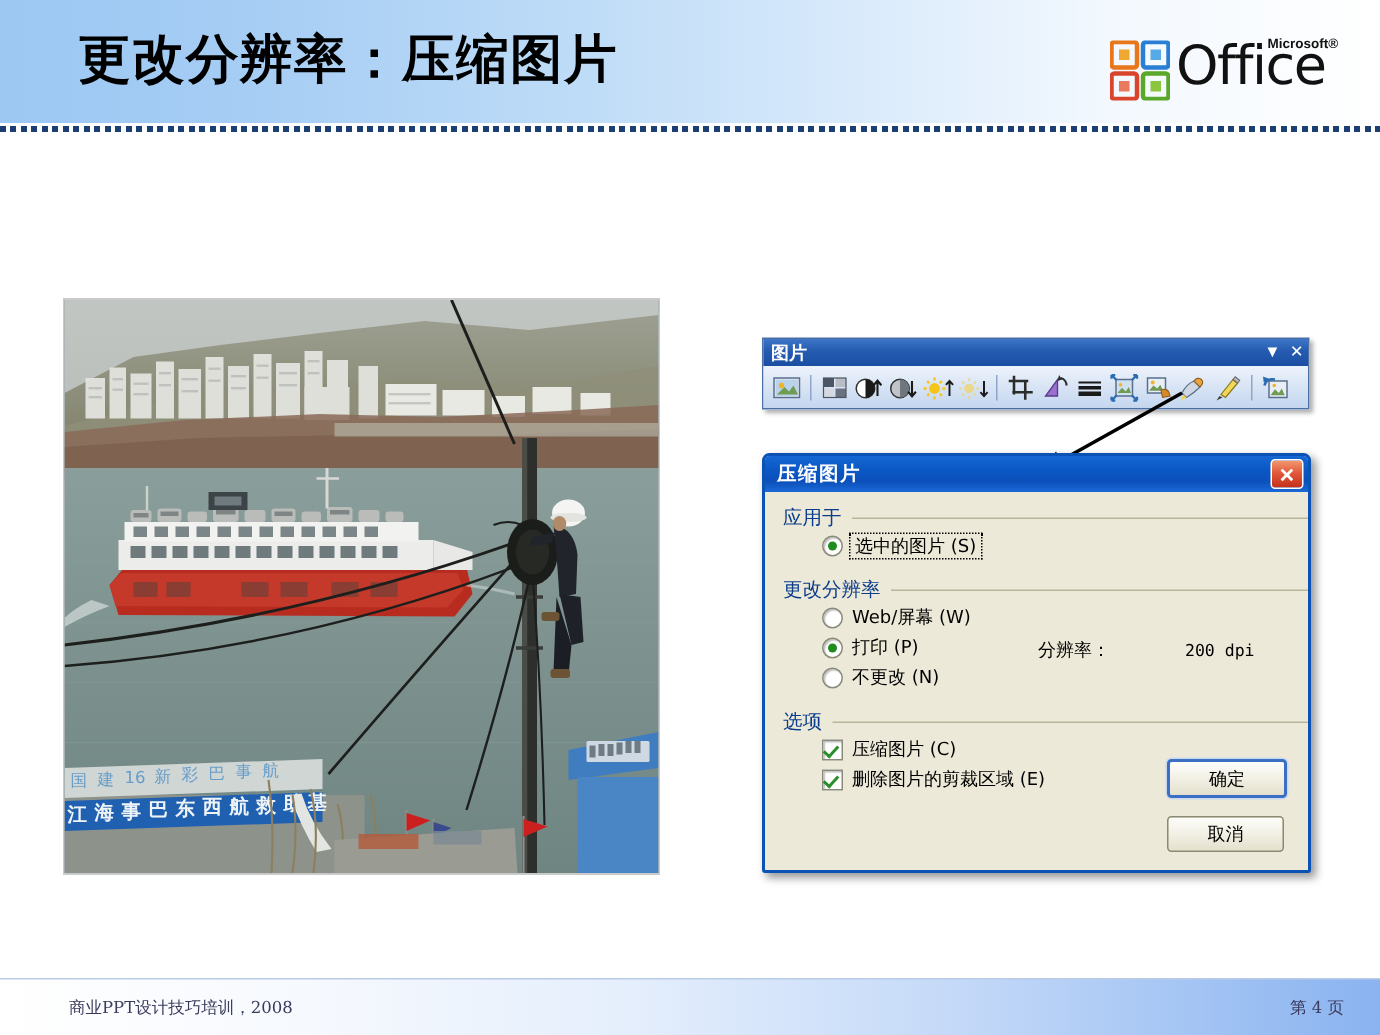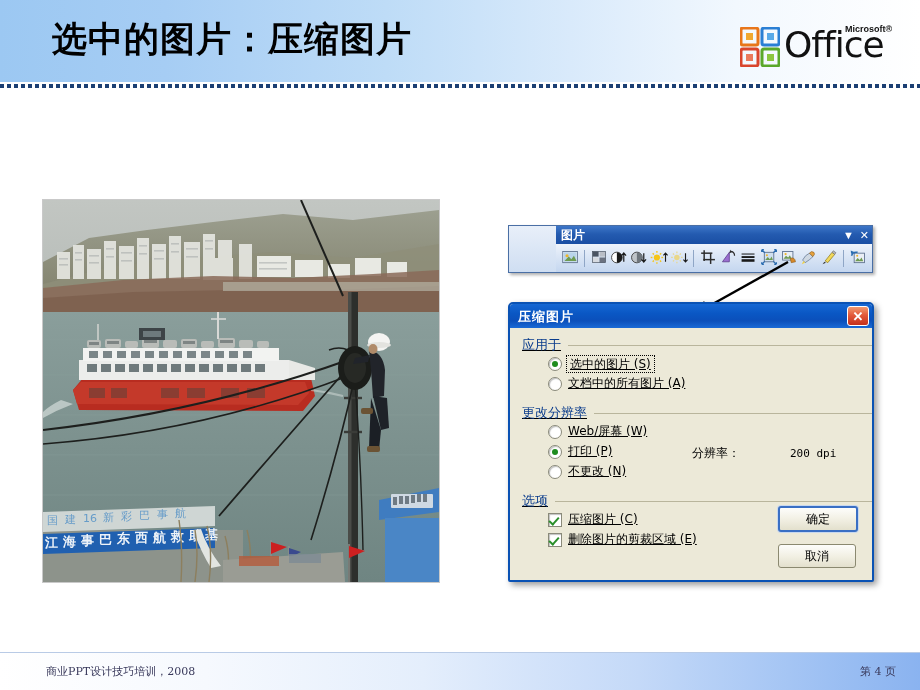--- a/index.html
+++ b/index.html
@@ -102,21 +102,20 @@
   #picture-toolbar {
     position: absolute;
     left: 508px;
     top: 225px;
     width: 365px;
     height: 48px;
     border: 1px solid #4a6fa5;
     background: linear-gradient(to bottom, #e8eff9 0%, #cfdef2 100%);
     box-shadow: 2px 2px 3px rgba(0,0,0,0.32);
     box-sizing: border-box;
-    padding-left: 47px;
   }
   #toolbar-titlebar {
     position: relative;
     height: 18px;
     background: linear-gradient(to bottom, #3d76c8 0%, #245bb0 45%, #1a4ea3 100%);
     display: flex;
     align-items: center;
     padding: 0 3px 0 5px;
     box-sizing: border-box;
   }
@@ -201,21 +200,20 @@
     align-items: center;
     justify-content: center;
     line-height: 1;
     cursor: pointer;
   }
   #dialog-body {
     position: relative;
     padding: 8px 0 0 12px;
     height: calc(100% - 24px);
     box-sizing: border-box;
-    text-decoration: underline;
   }
   .group-head {
     position: relative;
     display: flex;
     align-items: center;
     margin-bottom: 3px;
   }
   .group-label {
     font-size: 13px;
     color: #0a3c8c;
@@ -368,21 +366,21 @@
     font-family: "DejaVu Serif", "Liberation Serif", serif;
     white-space: nowrap;
   }
 </style>
 </head>
 <body>
 
 <div id="slide">
 
   <div id="header">
-    <div id="header-title">选中的图片：压缩图片</div>
+    <div id="header-title">更改分辨率：压缩图片</div>
 
     <div id="office-logo">
       <svg class="logo-mark" viewBox="0 0 40 40">
         <rect x="1" y="1" width="17" height="17" rx="2" fill="none" stroke="#e8761a" stroke-width="3"></rect>
         <rect x="6" y="6" width="7" height="7" fill="#f0a830"></rect>
         <rect x="22" y="1" width="17" height="17" rx="2" fill="none" stroke="#2a7fd4" stroke-width="3"></rect>
         <rect x="27" y="6" width="7" height="7" fill="#58a9e8"></rect>
         <rect x="1" y="22" width="17" height="17" rx="2" fill="none" stroke="#d9452c" stroke-width="3"></rect>
         <rect x="6" y="27" width="7" height="7" fill="#ea7a5d"></rect>
         <rect x="22" y="22" width="17" height="17" rx="2" fill="none" stroke="#5aa82a" stroke-width="3"></rect>
@@ -852,24 +850,20 @@
       <div class="group-head">
         <span class="group-label">应用于</span>
         <span class="group-rule"></span>
       </div>
 
       <div class="opt-row">
         <span class="radio checked"></span>
         <span class="opt-label focus-outline">选中的图片 (S)</span>
       </div>
 
-      <div class="opt-row">
-        <span class="radio"></span>
-        <span class="opt-label">文档中的所有图片 (A)</span>
-      </div>
 
       <div class="group-head" style="margin-top:7px;">
         <span class="group-label">更改分辨率</span>
         <span class="group-rule"></span>
       </div>
 
       <div class="opt-row">
         <span class="radio"></span>
         <span class="opt-label">Web/屏幕 (W)</span>
       </div>

